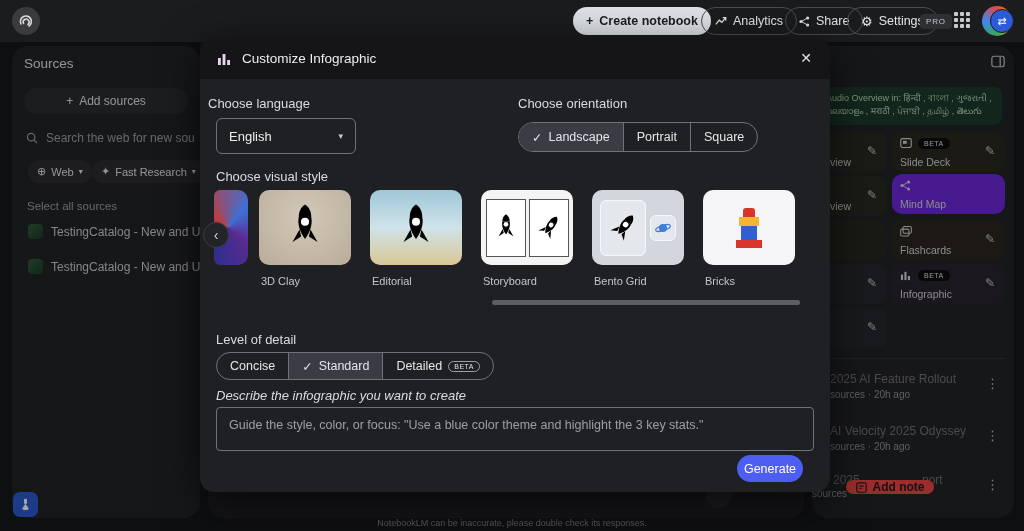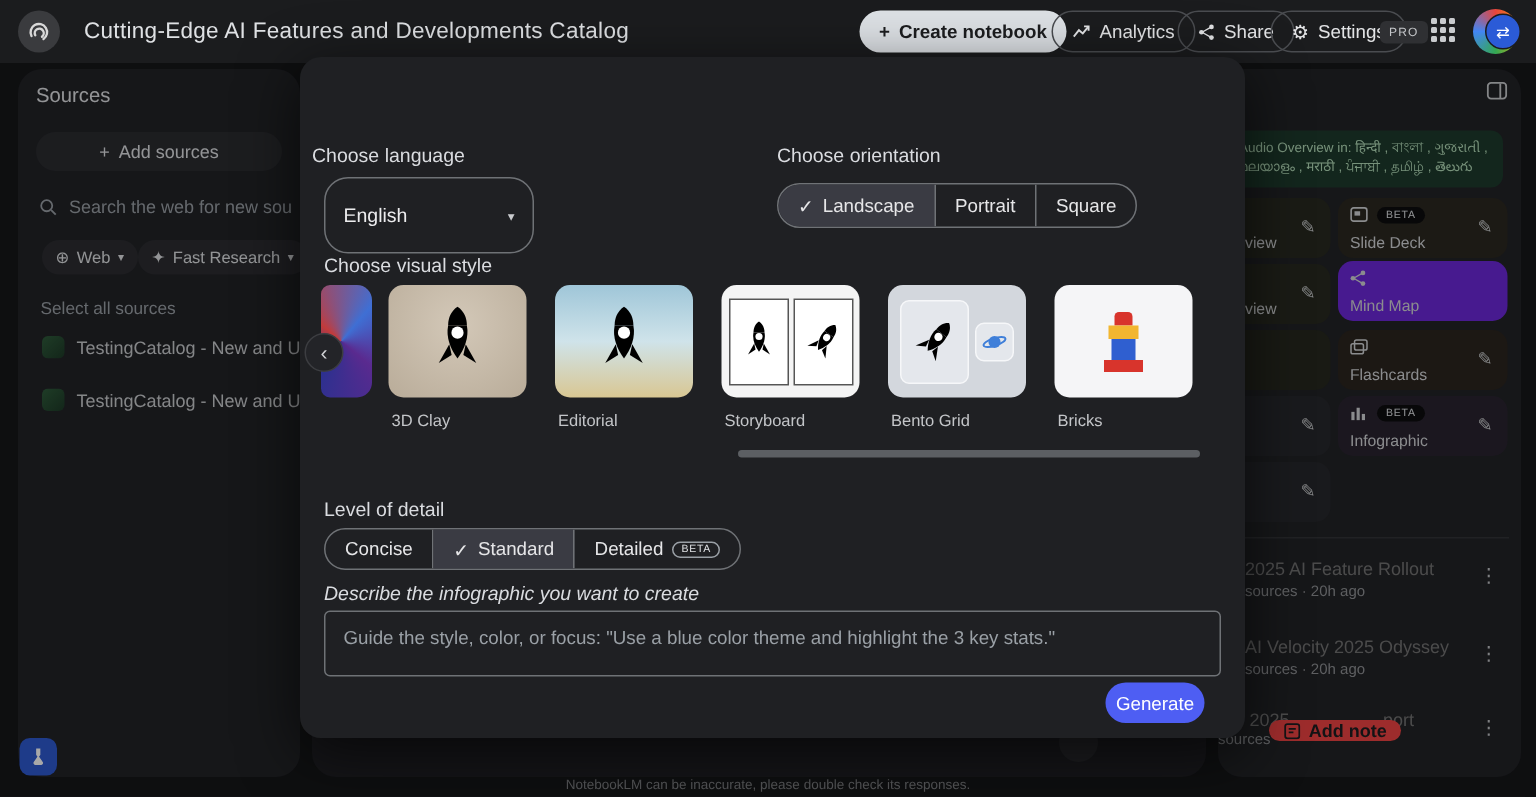--- a/index.html
+++ b/index.html
@@ -52,21 +52,21 @@
   .fab-circle { left:706px; top:482px; width:26px; height:26px; border-radius:50%; background:#2c2d31; }
   .footer-note { left:0; top:518px; width:1024px; text-align:center; font-size:9px; color:#808285; }
 
   
   .scrim { left:0; top:42px; width:1024px; height:489px; background:rgba(0,0,0,.34); z-index:4; }
   .modal { left:200px; top:38px; width:630px; height:454px; background:#1f2023; border-radius:14px; box-shadow:0 10px 40px rgba(0,0,0,.65); z-index:10; }
   .modal-header { position:absolute; left:0; top:0; width:100%; height:42px; background:#151518; border-radius:14px 14px 0 0; border-bottom:1px solid rgba(255,255,255,.05); }
   .modal-title { position:absolute; left:42px; top:13px; font-size:13.5px; color:#ececee; }
   .close-x { position:absolute; right:18px; top:12px; font-size:14px; color:#dfe1e4; cursor:pointer; }
   .field-label { font-size:13px; color:#dadce0; }
-  .lang-select { position:absolute; left:16px; top:80px; width:140px; height:51px; border:1px solid #6f7276; border-radius:16px; display:flex; align-items:center; justify-content:space-between; padding:0 12px; color:#ececee; font-size:13px; cursor:pointer; }
+  .lang-select { position:absolute; left:16px; top:80px; width:140px; height:36px; border:1px solid #6f7276; border-radius:6px; display:flex; align-items:center; justify-content:space-between; padding:0 12px; color:#ececee; font-size:13px; cursor:pointer; }
   .seg { position:absolute; display:flex; border:1px solid #6f7276; border-radius:16px; overflow:hidden; height:30px; }
   .seg .opt { display:flex; align-items:center; justify-content:center; gap:6px; padding:0 13px; font-size:12.5px; color:#e6e6e8; border-right:1px solid #6f7276; cursor:pointer; white-space:nowrap; }
   .seg .opt:last-child { border-right:none; }
   .seg .opt.sel { background:#3a3b43; }
   .beta-outline { border:1px solid #9aa0a6; border-radius:7px; font-size:7px; letter-spacing:.5px; padding:1px 5px; color:#dfe1e4; }
   .watermark { position:absolute; left:264px; top:126px; color:#e8190f; font-size:16px; font-weight:bold; }
   .thumb { position:absolute; top:152px; width:92px; height:75px; border-radius:10px; overflow:hidden; display:flex; align-items:center; justify-content:center; cursor:pointer; }
   .thumb-label { position:absolute; top:237px; font-size:11px; color:#c3c5c8; }
   .thumb-partial { left:14px; width:34px; border-radius:6px 10px 10px 6px; background:conic-gradient(from 220deg at 40% 50%, #27318f, #c23b3b, #3f6fd4, #5a2a8f, #27318f); }
   .carousel-prev { position:absolute; left:3px; top:184px; width:26px; height:26px; border-radius:50%; background:#232428; border:1px solid #3c3d41; color:#d0d2d5; font-size:14px; display:flex; align-items:center; justify-content:center; cursor:pointer; }
@@ -104,21 +104,20 @@
 
 <div id="app">
 
   <div class="abs topbar">
     <div class="abs logo">
       <svg width="16" height="16" viewBox="0 0 16 16" fill="none" stroke="#d8d8d8" stroke-width="1.6" stroke-linecap="round">
         <path d="M3 11 A5.5 5.5 0 1 1 11 13"></path>
         <path d="M5.5 10.5 A3 3 0 1 1 10 11.5"></path>
       </svg>
     </div>
-    <div class="abs nb-title">Cutting-Edge AI Features and Developments Catalog</div>
 
     <div class="abs pill light" style="left:573px; top:7px;">
       <span>+</span>
       <span>Create notebook</span>
     </div>
     <div class="abs pill" style="left:701px; top:7px;">
       <svg width="12" height="12" viewBox="0 0 14 14">
           <polyline points="1,11 5,6 8,8.5 12.5,3" fill="none" stroke="#e3e4e6" stroke-width="1.5"></polyline>
           <polyline points="9,3 12.5,3 12.5,6.5" fill="none" stroke="#e3e4e6" stroke-width="1.5"></polyline>
         </svg>
@@ -285,20 +284,31 @@
         <path d="M4 5 h6 M4 8 h4" stroke="#1d1e20" stroke-width="1.4"></path>
       </svg>
     <span>Add note</span>
   </div>
 
   <div class="abs footer-note">NotebookLM can be inaccurate, please double check its responses.</div>
 
   <div class="abs scrim"></div>
 
   <div class="abs modal">
+    <div class="modal-header">
+      <span style="position:absolute; left:17px; top:14px;">
+        <svg width="14" height="14" viewBox="0 0 14 14">
+            <rect x="1" y="6" width="2.8" height="7" fill="#e6d9ee"></rect>
+            <rect x="5.6" y="2" width="2.8" height="11" fill="#e6d9ee"></rect>
+            <rect x="10.2" y="8" width="2.8" height="5" fill="#e6d9ee"></rect>
+          </svg>
+      </span>
+      <span class="modal-title">Customize Infographic</span>
+      <span class="close-x">✕</span>
+    </div>
 
     <div class="field-label" style="position:absolute; left:8px; top:58px;">Choose language</div>
     <div class="lang-select">
       <span>English</span>
       <span style="font-size:9px; color:#c9cbce;">▾</span>
     </div>
 
     <div class="field-label" style="position:absolute; left:318px; top:58px;">Choose orientation</div>
     <div class="seg" style="left:318px; top:84px;">
       <div class="opt sel">

